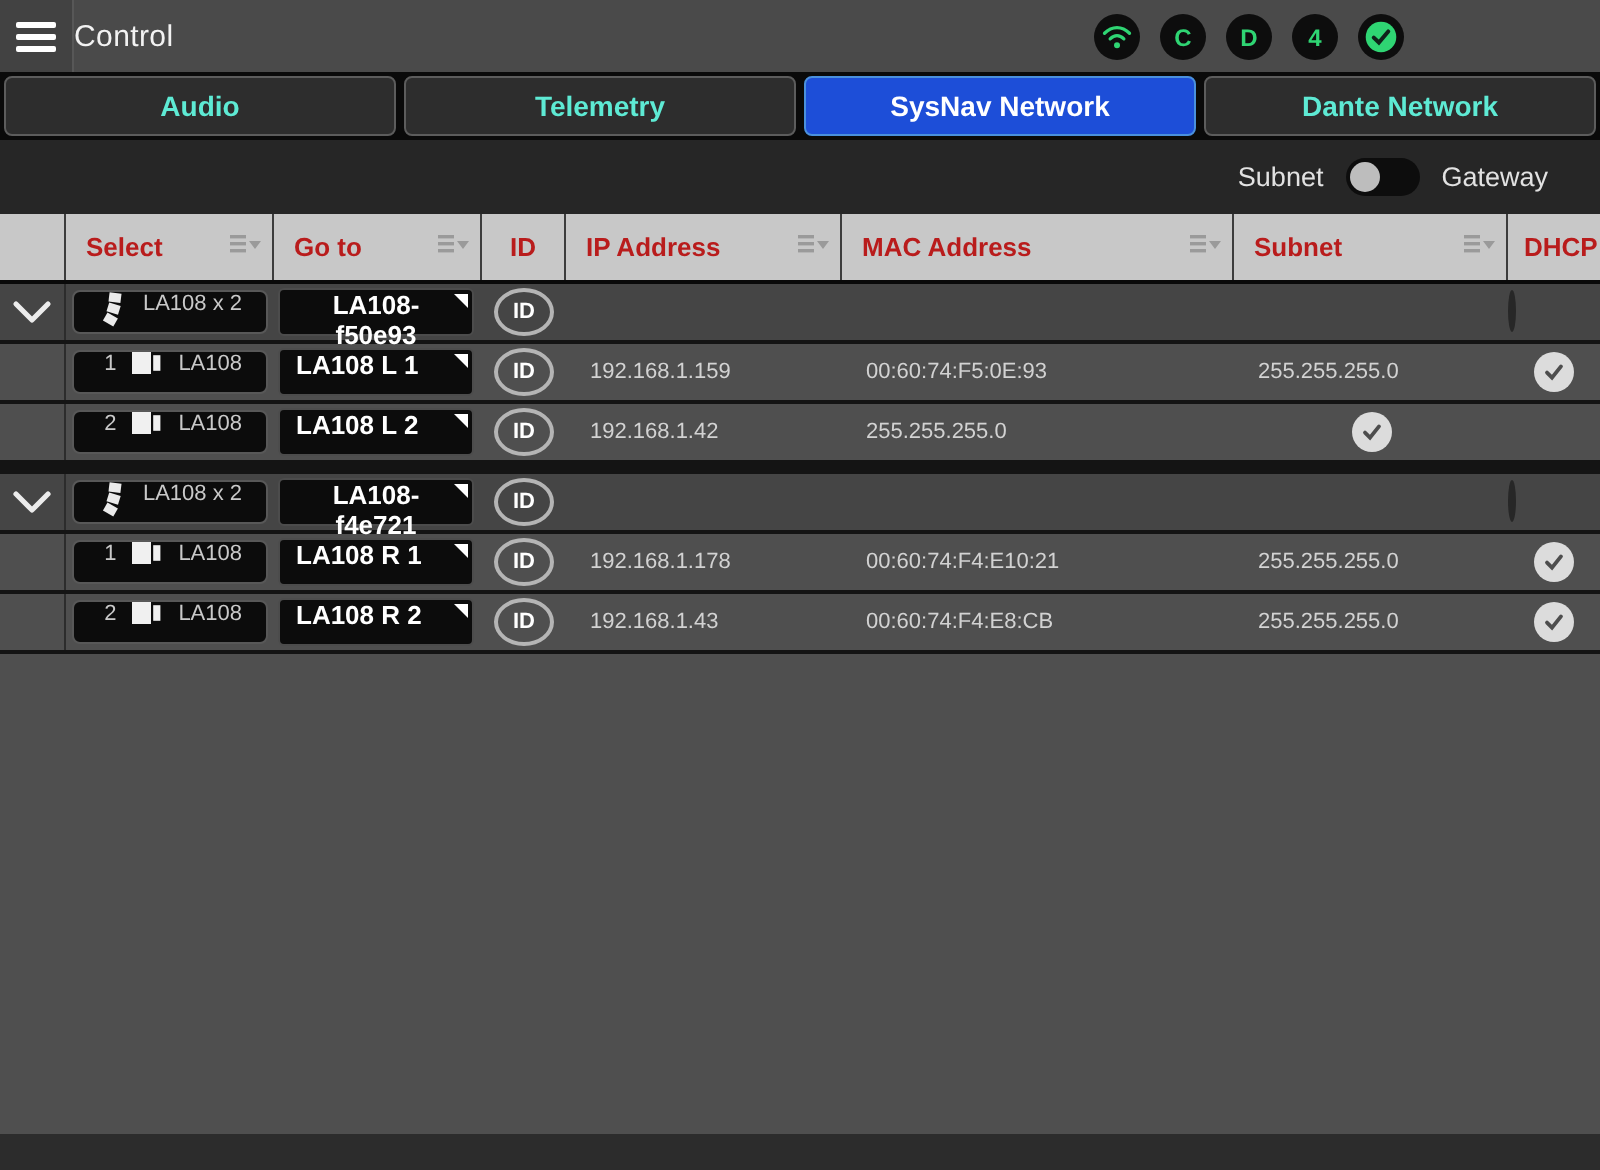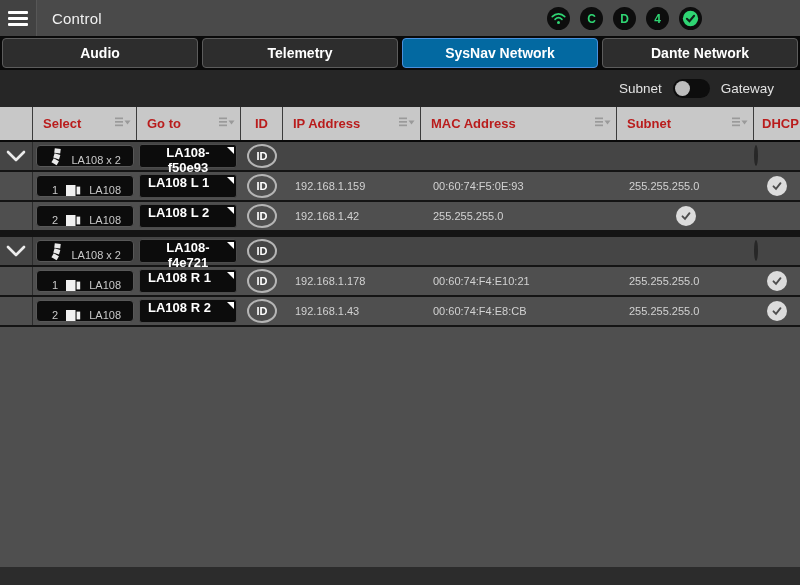--- a/index.html
+++ b/index.html
@@ -5,30 +5,30 @@
   * { margin:0; padding:0; box-sizing:border-box; }
   html,body { width:800px; height:585px; overflow:hidden; background:#4f4f4f;
               font-family:"Liberation Sans","DejaVu Sans",sans-serif; }
   .app { position:relative; width:800px; height:585px; display:flex; flex-direction:column; background:#4f4f4f; }
 
   
   .topbar { height:36px; background:#4a4a4a; display:flex; align-items:center; flex:0 0 auto; position:relative; }
   .menu-btn { width:37px; height:36px; background:#424242; border-right:1px solid #575757;
               display:flex; flex-direction:column; align-items:center; justify-content:center; gap:3px; cursor:pointer; }
   .menu-btn span { display:block; width:20px; height:3px; background:#ffffff; border-radius:1px; }
-  .topbar-title { margin-left:15px; font-size:15px; color:#f2f2f2; letter-spacing:.2px; }
+  .topbar-title { margin-left:0; font-size:15px; color:#f2f2f2; letter-spacing:.2px; }
   .status-group { position:absolute; left:547px; top:7px; display:flex; gap:10px; }
   .sicon { width:23px; height:23px; border-radius:50%; background:#0d0d0d; color:#2fd573;
            display:flex; align-items:center; justify-content:center; font-size:12px; font-weight:bold; }
 
   
   .tabbar { height:34px; background:#0a0a0a; display:flex; gap:4px; padding:2px 2px; flex:0 0 auto; }
-  .tab { flex:1; border-radius:4px; background:#2d2d2d; border:1px solid #5c5c5c; color:#ffffff;
+  .tab { flex:1; border-radius:4px; background:#2d2d2d; border:1px solid #5c5c5c; color:#5eead4;
          font-weight:bold; font-size:14px; display:flex; align-items:center; justify-content:center; cursor:pointer; }
-  .tab.active { background:#0369a1; border-color:#4a90dd; color:#ffffff; }
+  .tab.active { background:#1d4ed8; border-color:#4a90dd; color:#ffffff; }
 
   
   .subbar { height:37px; background:#262626; display:flex; align-items:center; justify-content:flex-end;
             padding-right:26px; gap:11px; color:#e2e2e2; font-size:13.5px; flex:0 0 auto; }
   .toggle { width:37px; height:19px; background:#0d0d0d; border-radius:10px; position:relative; cursor:pointer; }
   .toggle .knob { position:absolute; left:2px; top:2px; width:15px; height:15px; border-radius:50%; background:#bdbdbd; }
 
   
   .grid-cols { display:grid; grid-template-columns:33px 104px 104px 42px 138px 196px 137px 46px; }
   .thead { height:35px; background:#c8c8c8; border-bottom:2px solid #0a0a0a; flex:0 0 auto; }
@@ -37,21 +37,21 @@
   .th.last { border-right:none; padding-left:8px; }
   .th.center { justify-content:center; padding:0; }
   .th .sort { margin-left:auto; flex:0 0 auto; }
 
   .row { height:30px; border-bottom:2px solid #141414; align-items:center; background:#4f4f4f; }
   .row.group { background:#454545; }
   .block-sep { height:5px; background:#141414; }
   .chevcell { height:100%; display:flex; align-items:center; justify-content:center; border-right:1px solid #2c2c2c; }
 
   .selbtn { width:98px; height:22px; background:#0c0c0c; border:1px solid #585858; border-radius:4px;
-            display:flex; align-items:flex-end; justify-content:flex-end; gap:8px; padding:0 12px;
+            display:flex; align-items:flex-start; justify-content:flex-end; gap:8px; padding:0 12px;
             color:#c9c9c9; font-size:11px; margin-left:3px; cursor:pointer; }
   .gotobtn { width:98px; height:24px; background:#0c0c0c; border:1px solid #4c4c4c; border-radius:3px;
              position:relative; display:flex; padding:0 8px; color:#ffffff;
              font-weight:bold; font-size:13px; margin-left:2px; cursor:pointer; }
   .gotobtn .corner { position:absolute; top:2px; right:2px; width:0; height:0;
                      border-top:7px solid #ffffff; border-left:7px solid transparent; }
   .idbtn { width:30px; height:24px; border:2px solid #b5b5b5; border-radius:50%; background:transparent;
            color:#ffffff; font-size:11px; font-weight:bold; display:flex; align-items:center;
            justify-content:center; margin:0 auto; cursor:pointer; }
   .txtcell { color:#d2d2d2; font-size:11px; padding-left:12px; white-space:nowrap; overflow:hidden; }

